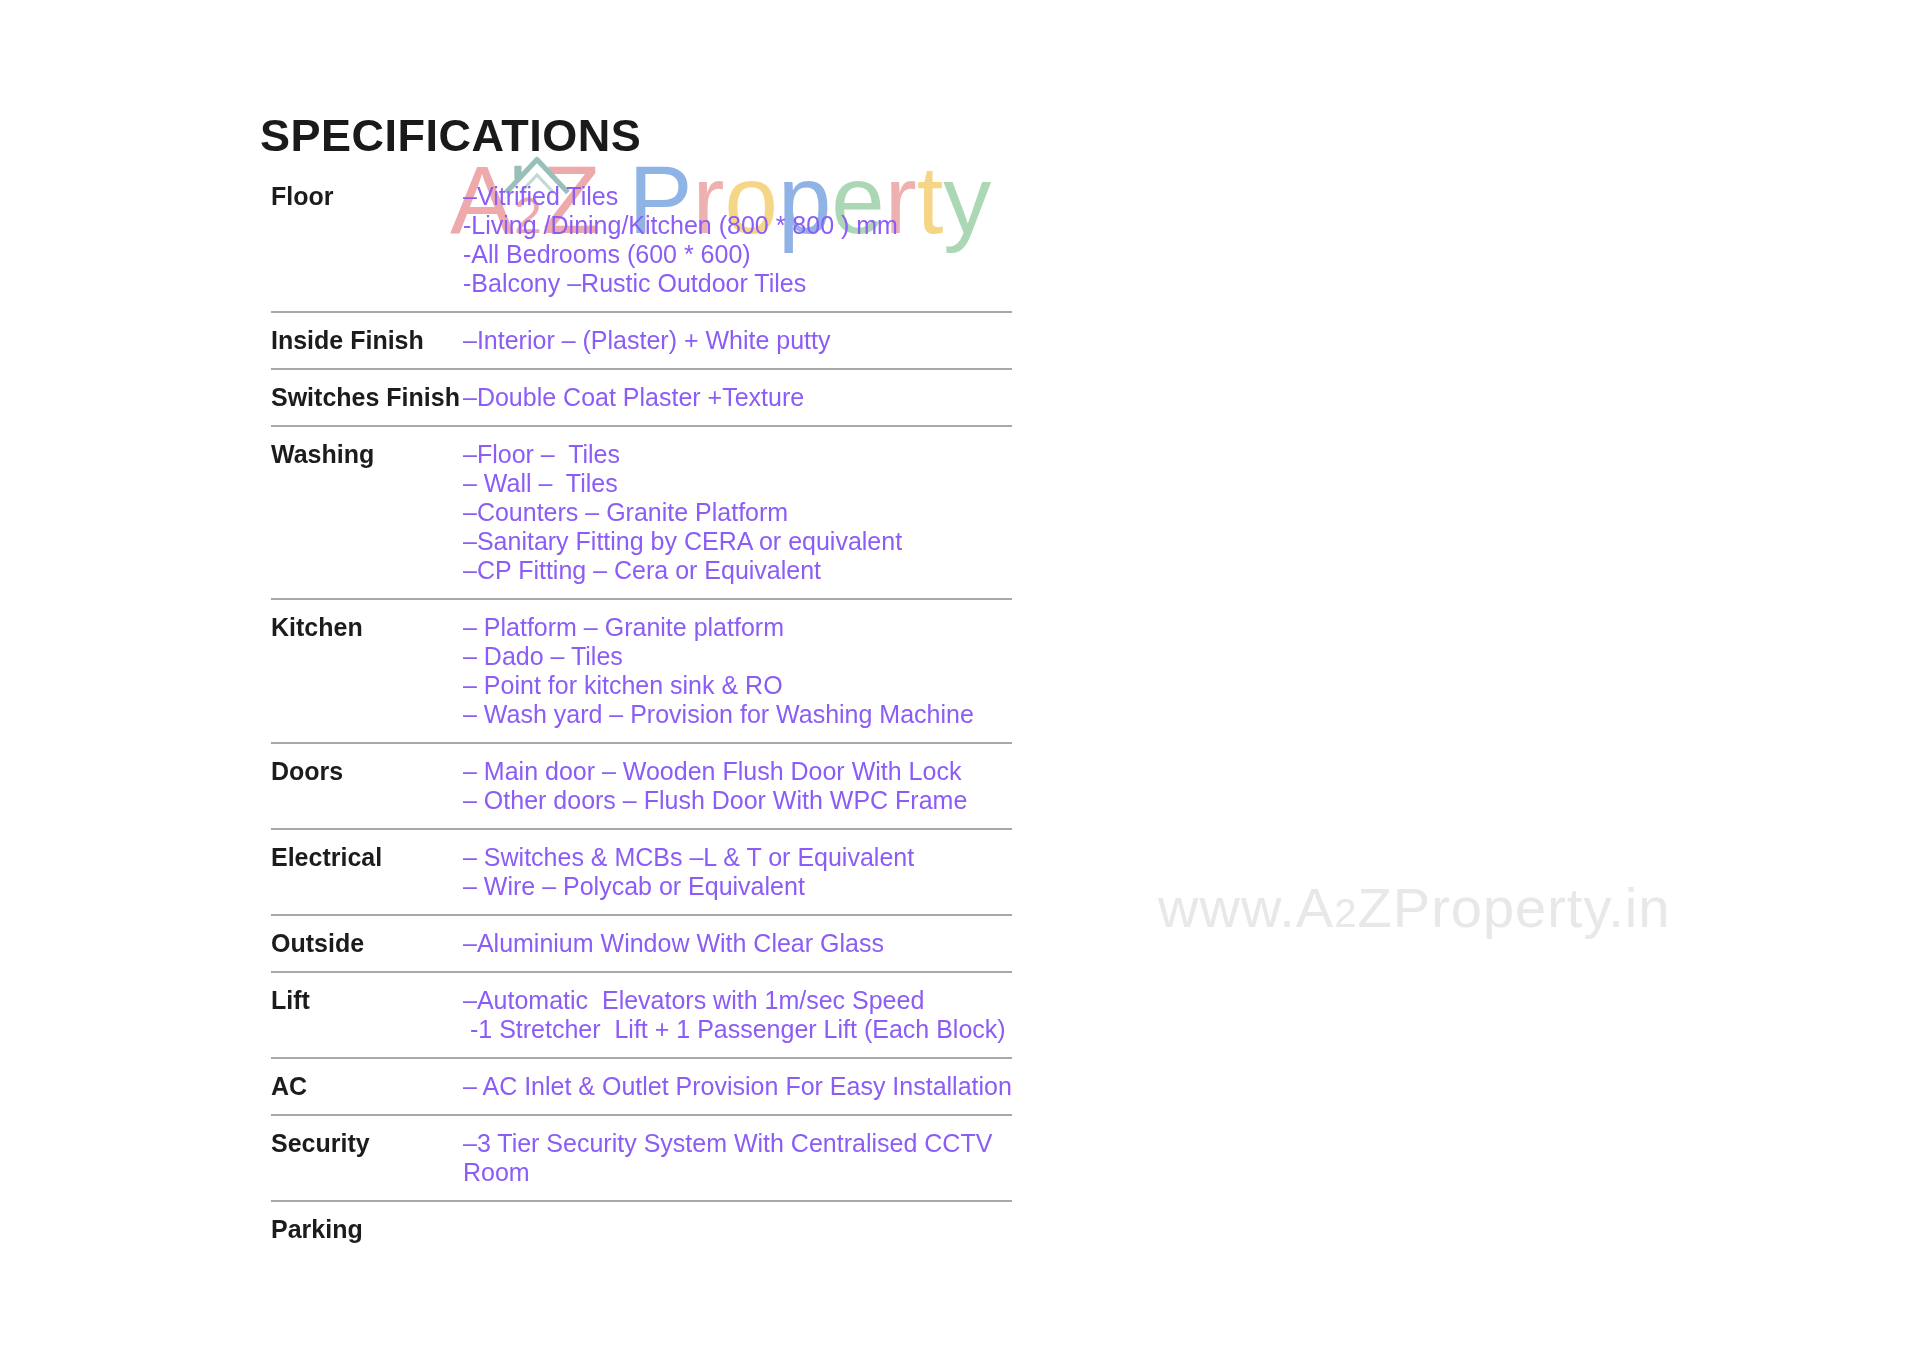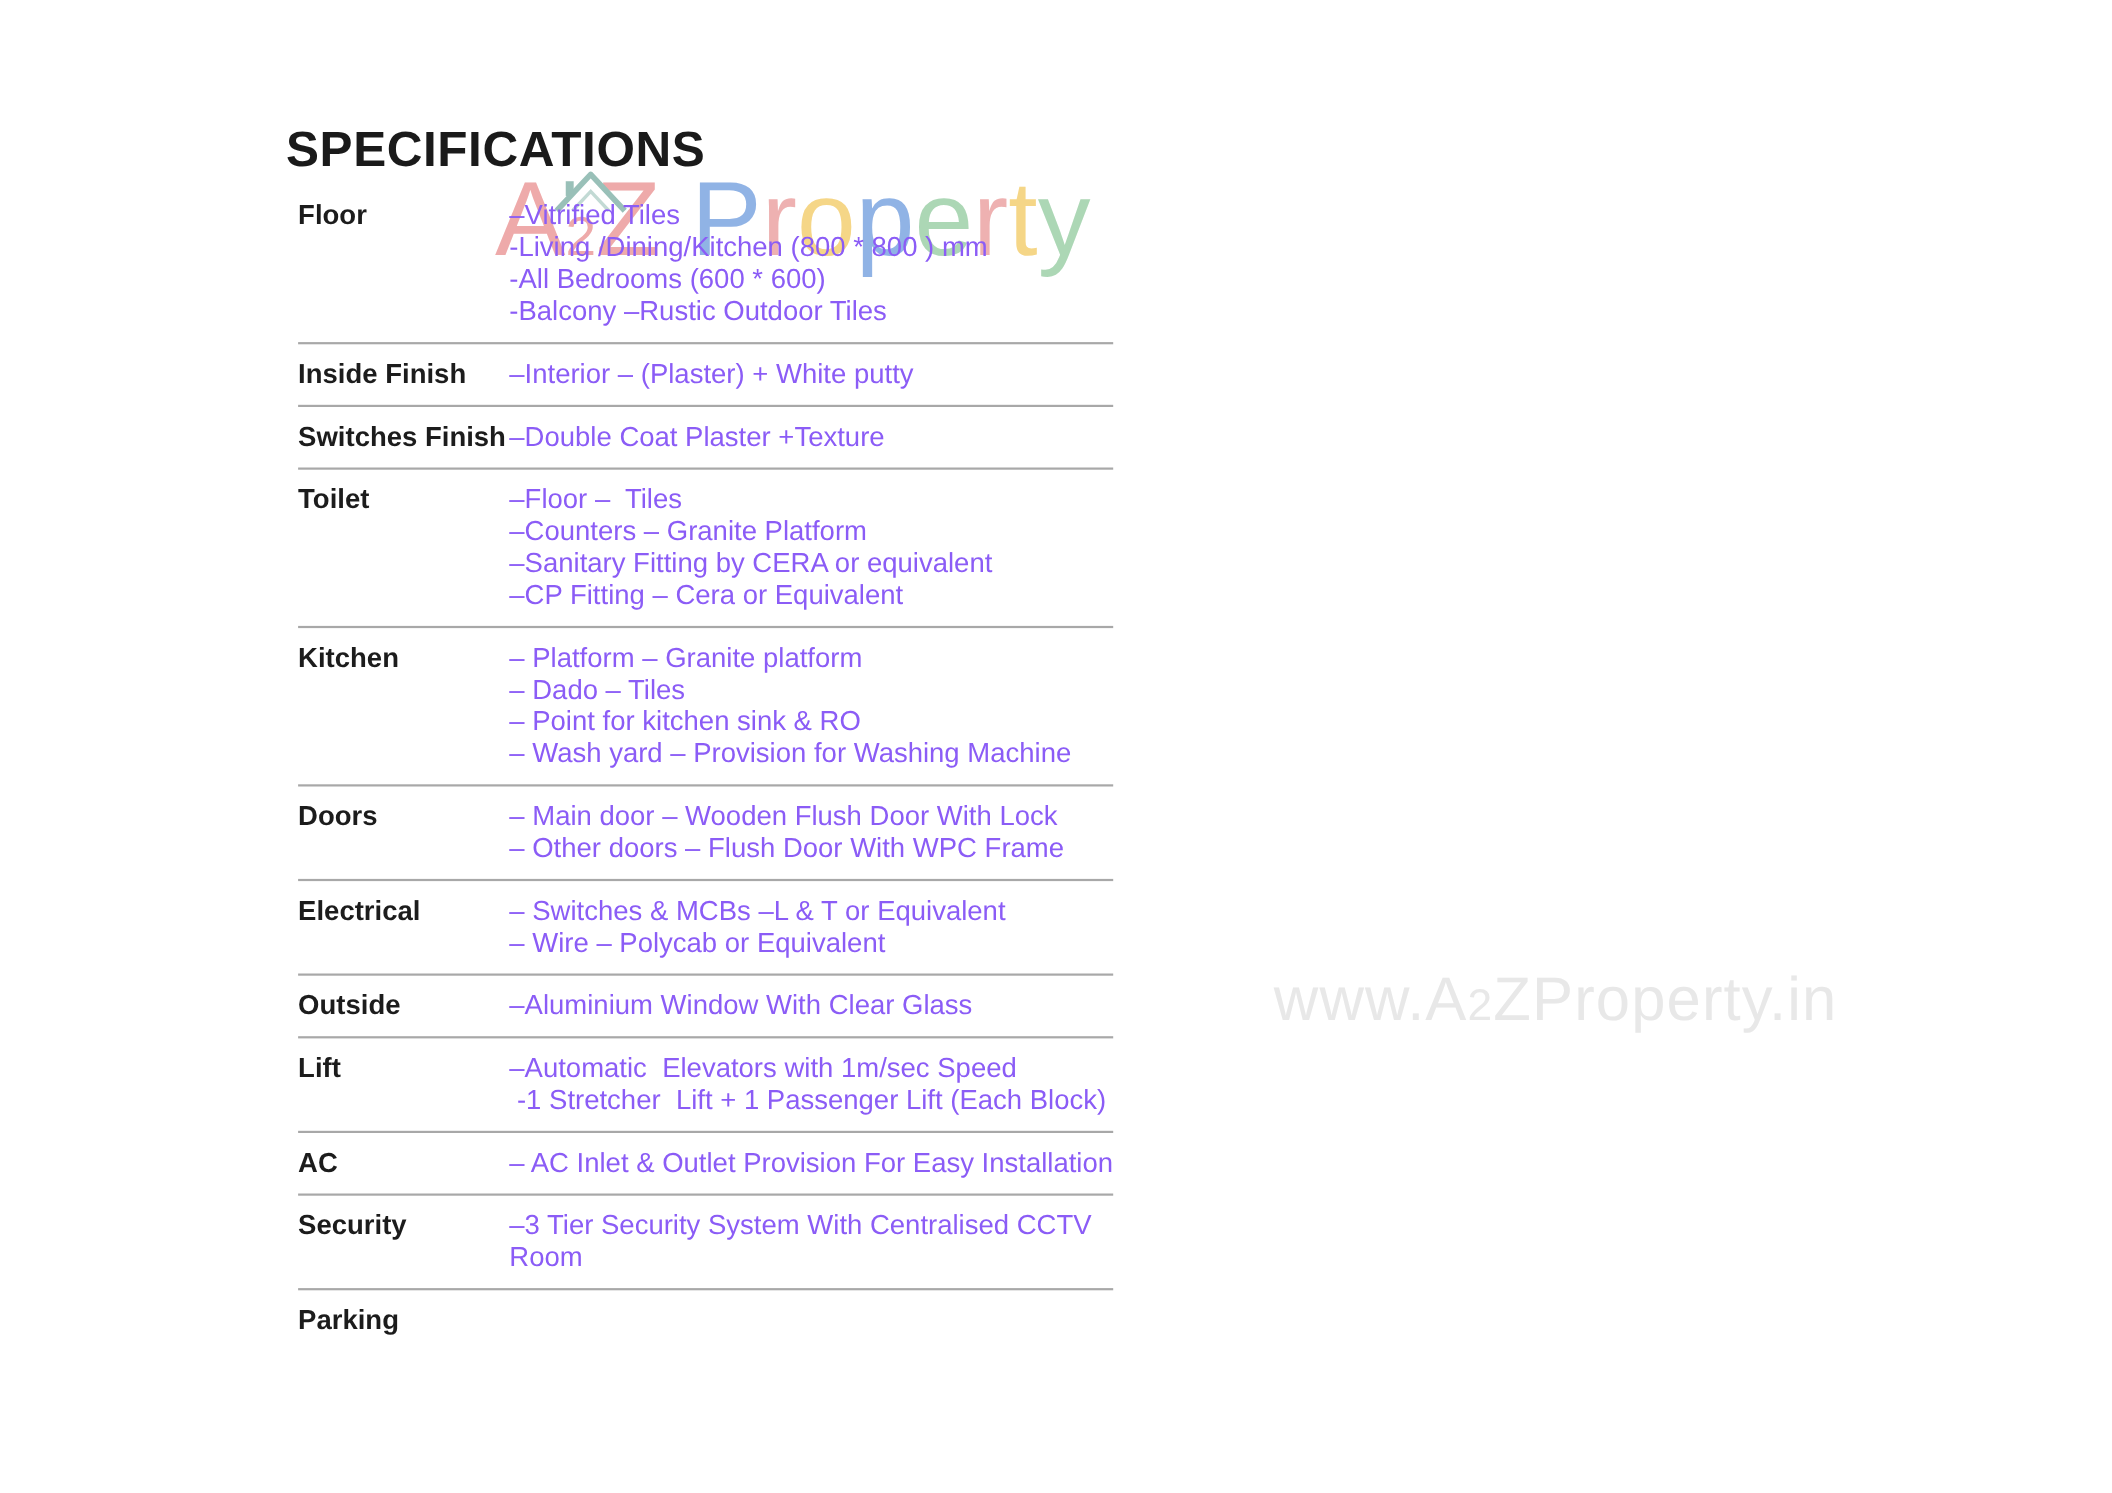--- a/index.html
+++ b/index.html
@@ -128,23 +128,24 @@
   </div>
 
   <div class="spec-row">
     <div class="spec-label">Switches Finish</div>
     <div class="spec-values">
           <div class="spec-line">–Double Coat Plaster +Texture</div>
         </div>
   </div>
 
   <div class="spec-row">
-    <div class="spec-label">Toilet</div>
+    <div class="spec-label">Washing</div>
     <div class="spec-values">
           <div class="spec-line">–Floor –  Tiles</div>
+          <div class="spec-line">– Wall –  Tiles</div>
           <div class="spec-line">–Counters – Granite Platform</div>
           <div class="spec-line">–Sanitary Fitting by CERA or equivalent</div>
           <div class="spec-line">–CP Fitting – Cera or Equivalent</div>
         </div>
   </div>
 
   <div class="spec-row">
     <div class="spec-label">Kitchen</div>
     <div class="spec-values">
           <div class="spec-line">– Platform – Granite platform</div>

